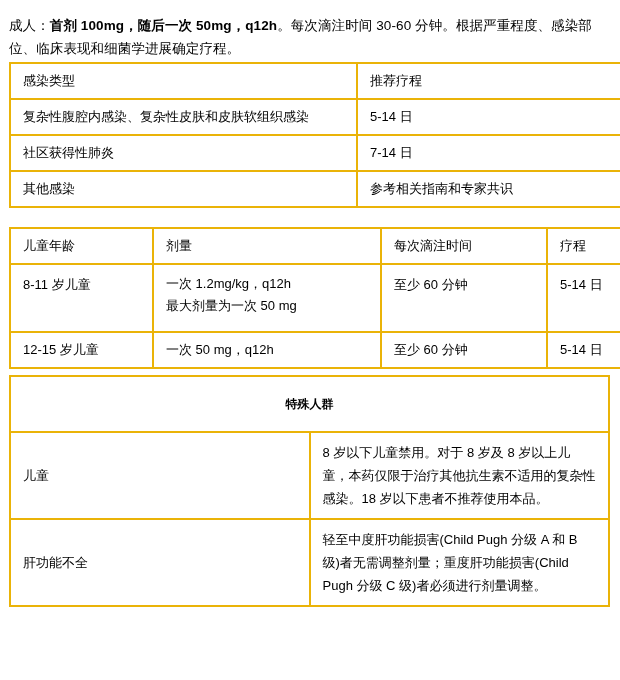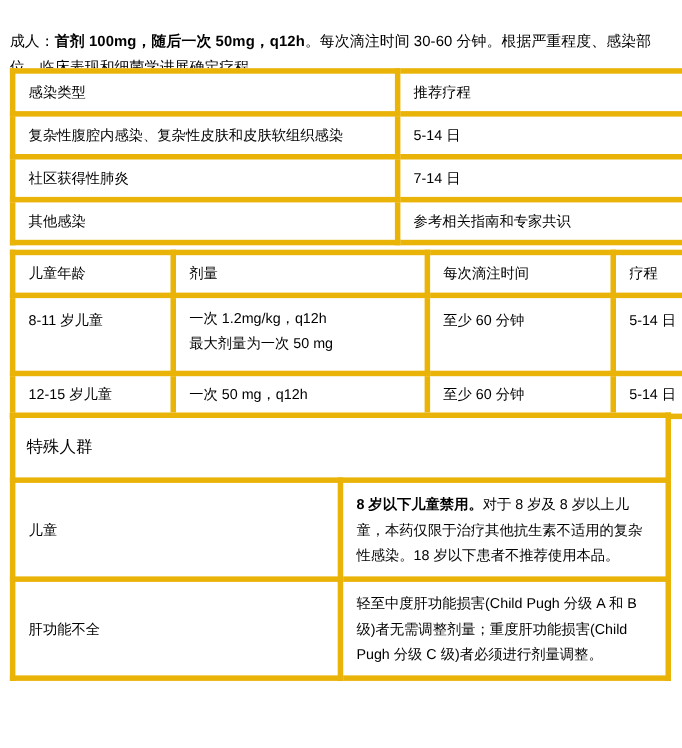--- a/index.html
+++ b/index.html
@@ -18,39 +18,39 @@
     position: relative;
     width: 620px;
     height: 680px;
     overflow: hidden;
   }
 
   
   .intro {
     position: absolute;
     left: 9px;
-    top: 12px;
+    top: 0;
     width: 601px;
     font-size: 13.5px;
     line-height: 23px;
     letter-spacing: 0.1px;
   }
   .intro b { font-weight: bold; }
 
   
   table.doc {
     position: absolute;
     border-collapse: collapse;
     table-layout: fixed;
     font-size: 13px;
     line-height: 22px;
     background: #fff;
   }
   table.doc td, table.doc th {
-    border: 5px solid #eab308;
+    border: 2px solid #eab308;
     padding: 6px 10px 6px 12px;
     vertical-align: middle;
     text-align: left;
     font-weight: normal;
   }
 
   
   #table-infection {
     left: 9px;
     top: 62px;
@@ -74,39 +74,39 @@
   #table-pediatric td.two-line { height: 52px; vertical-align: top; padding-top: 8px; }
   #table-pediatric td.two-line-mid { vertical-align: top; padding-top: 9px; }
 
   
   #table-special {
     left: 9px;
     top: 375px;
     width: 601px;
   }
   #table-special .hdr {
-    text-align: left;
-    font-weight: normal;
-    font-size: 15px;
+    text-align: center;
+    font-weight: bold;
+    font-size: 12px;
     height: 38px;
     padding: 8px 10px;
   }
   #table-special .c0 { width: 85px; }
   #table-special .c1 { width: 516px; }
   #table-special td.lbl {
     text-align: left;
     padding-left: 12px;
     vertical-align: middle;
   }
   #table-special td.body {
     vertical-align: middle;
     line-height: 23px;
     padding: 8px 12px 8px 12px;
   }
-  #table-special td.body b { font-weight: bold; text-align: center; }
+  #table-special td.body b { font-weight: normal; text-align: center; }
   #table-special tr.tall td { height: 48px; }
   #table-special tr.short td { height: 24px; }
 </style>
 </head>
 <body>
 
 <div class="page">
 
   <p class="intro">
     <span>成人：</span><b>首剂 100mg，随后一次 50mg，q12h</b><span>。每次滴注时间 30-60 分钟。根据严重程度、感染部位、临床表现和细菌学进展确定疗程。</span>

